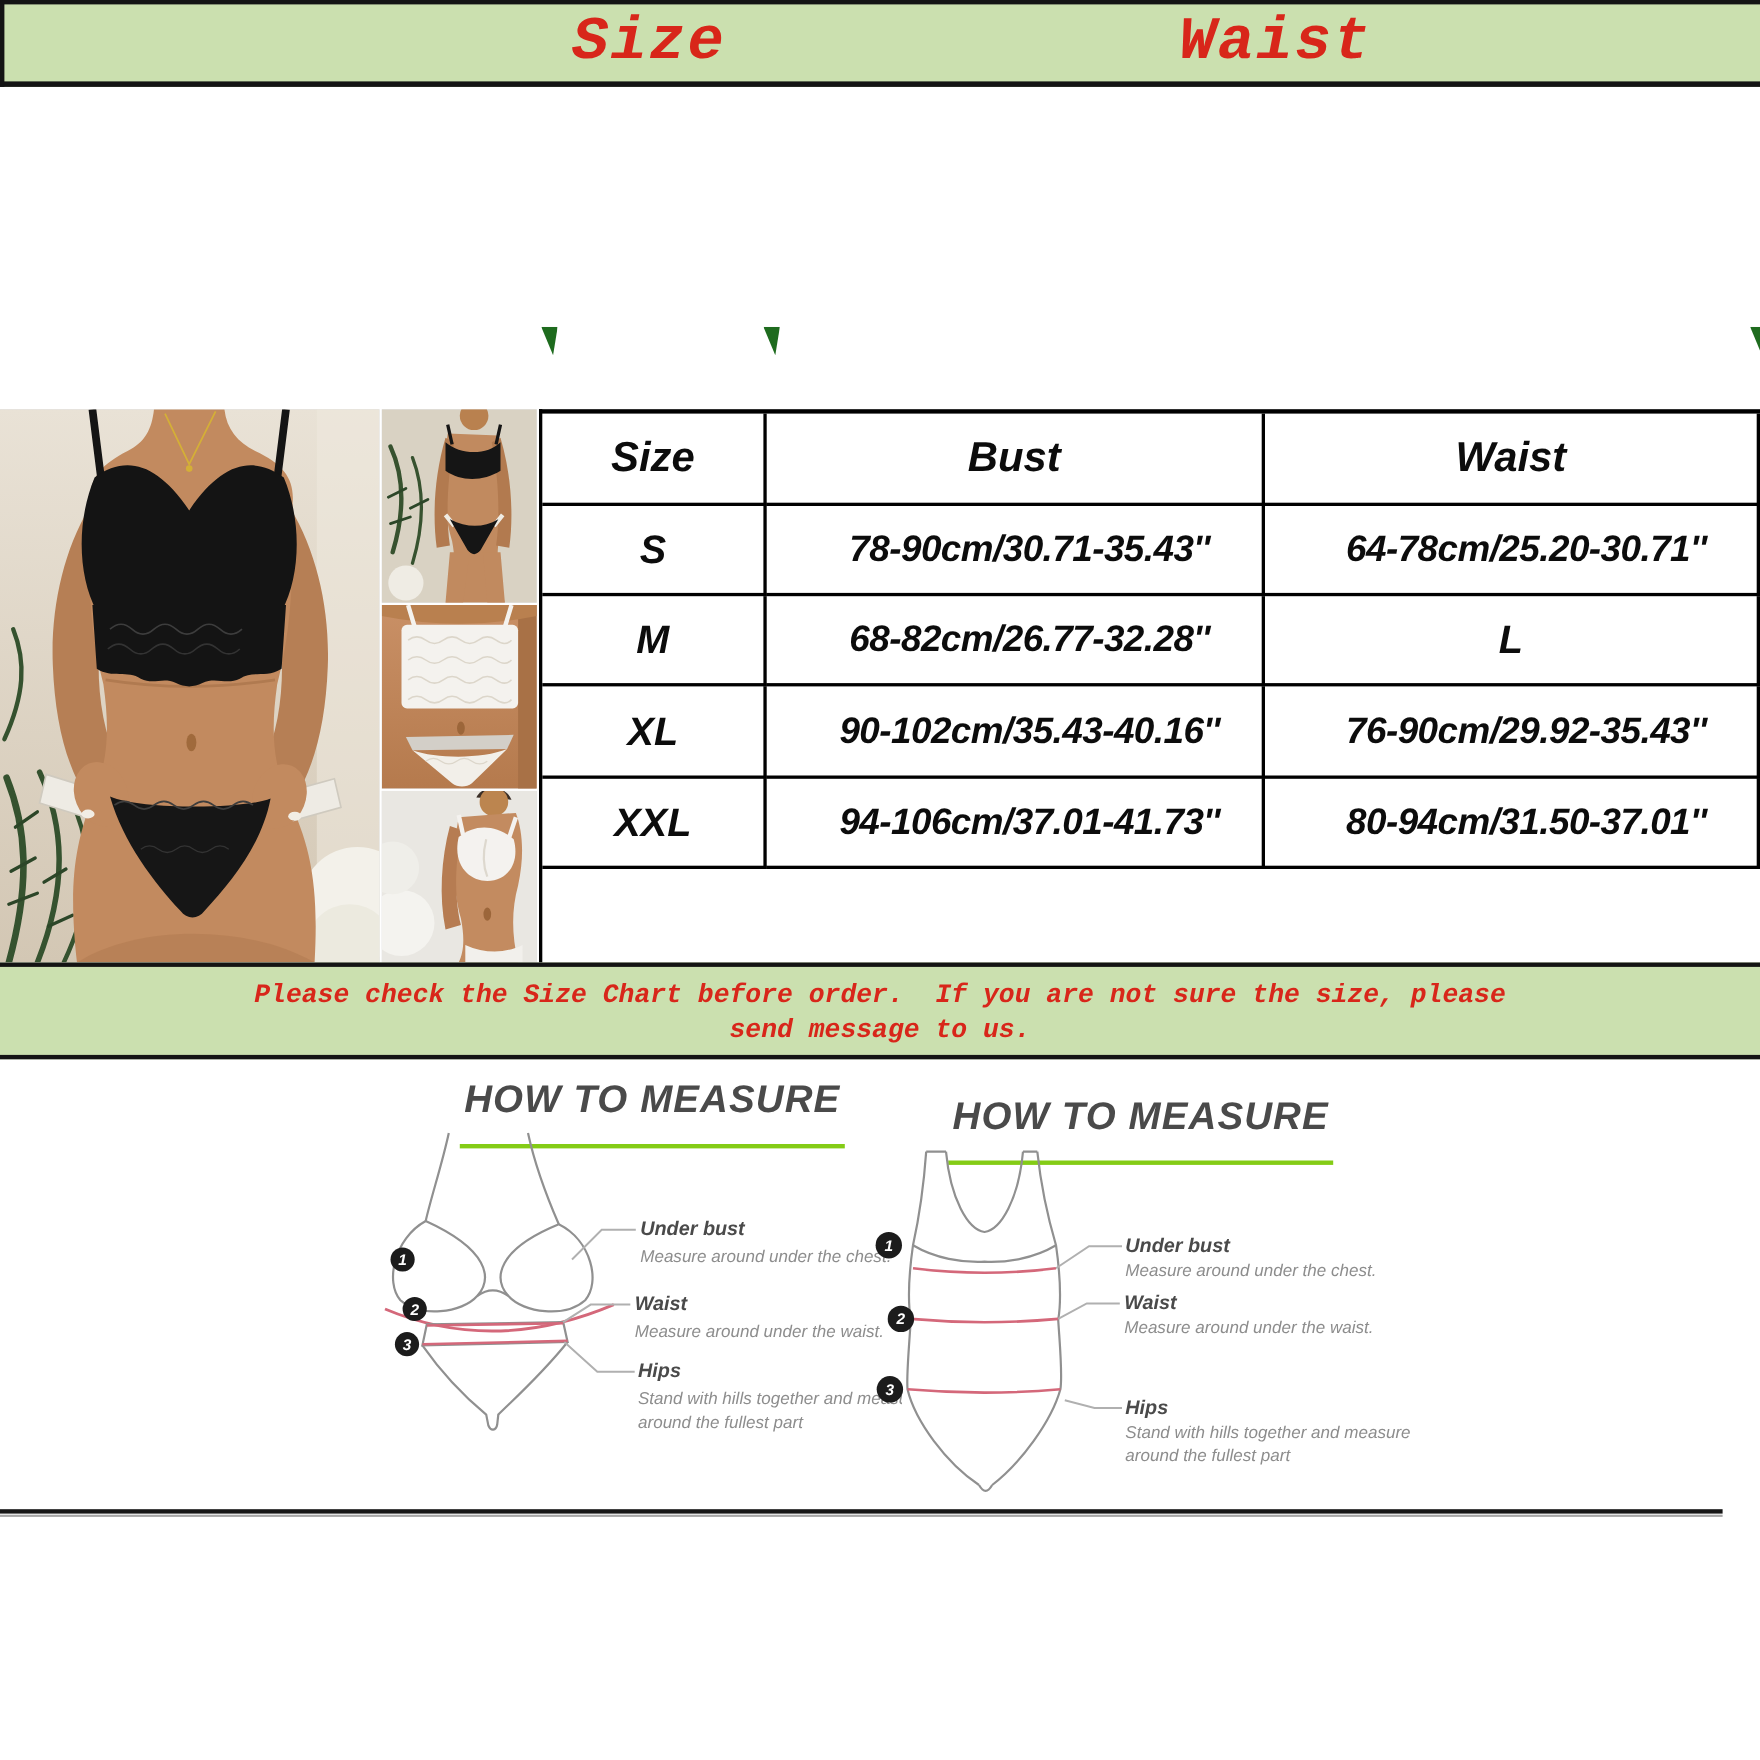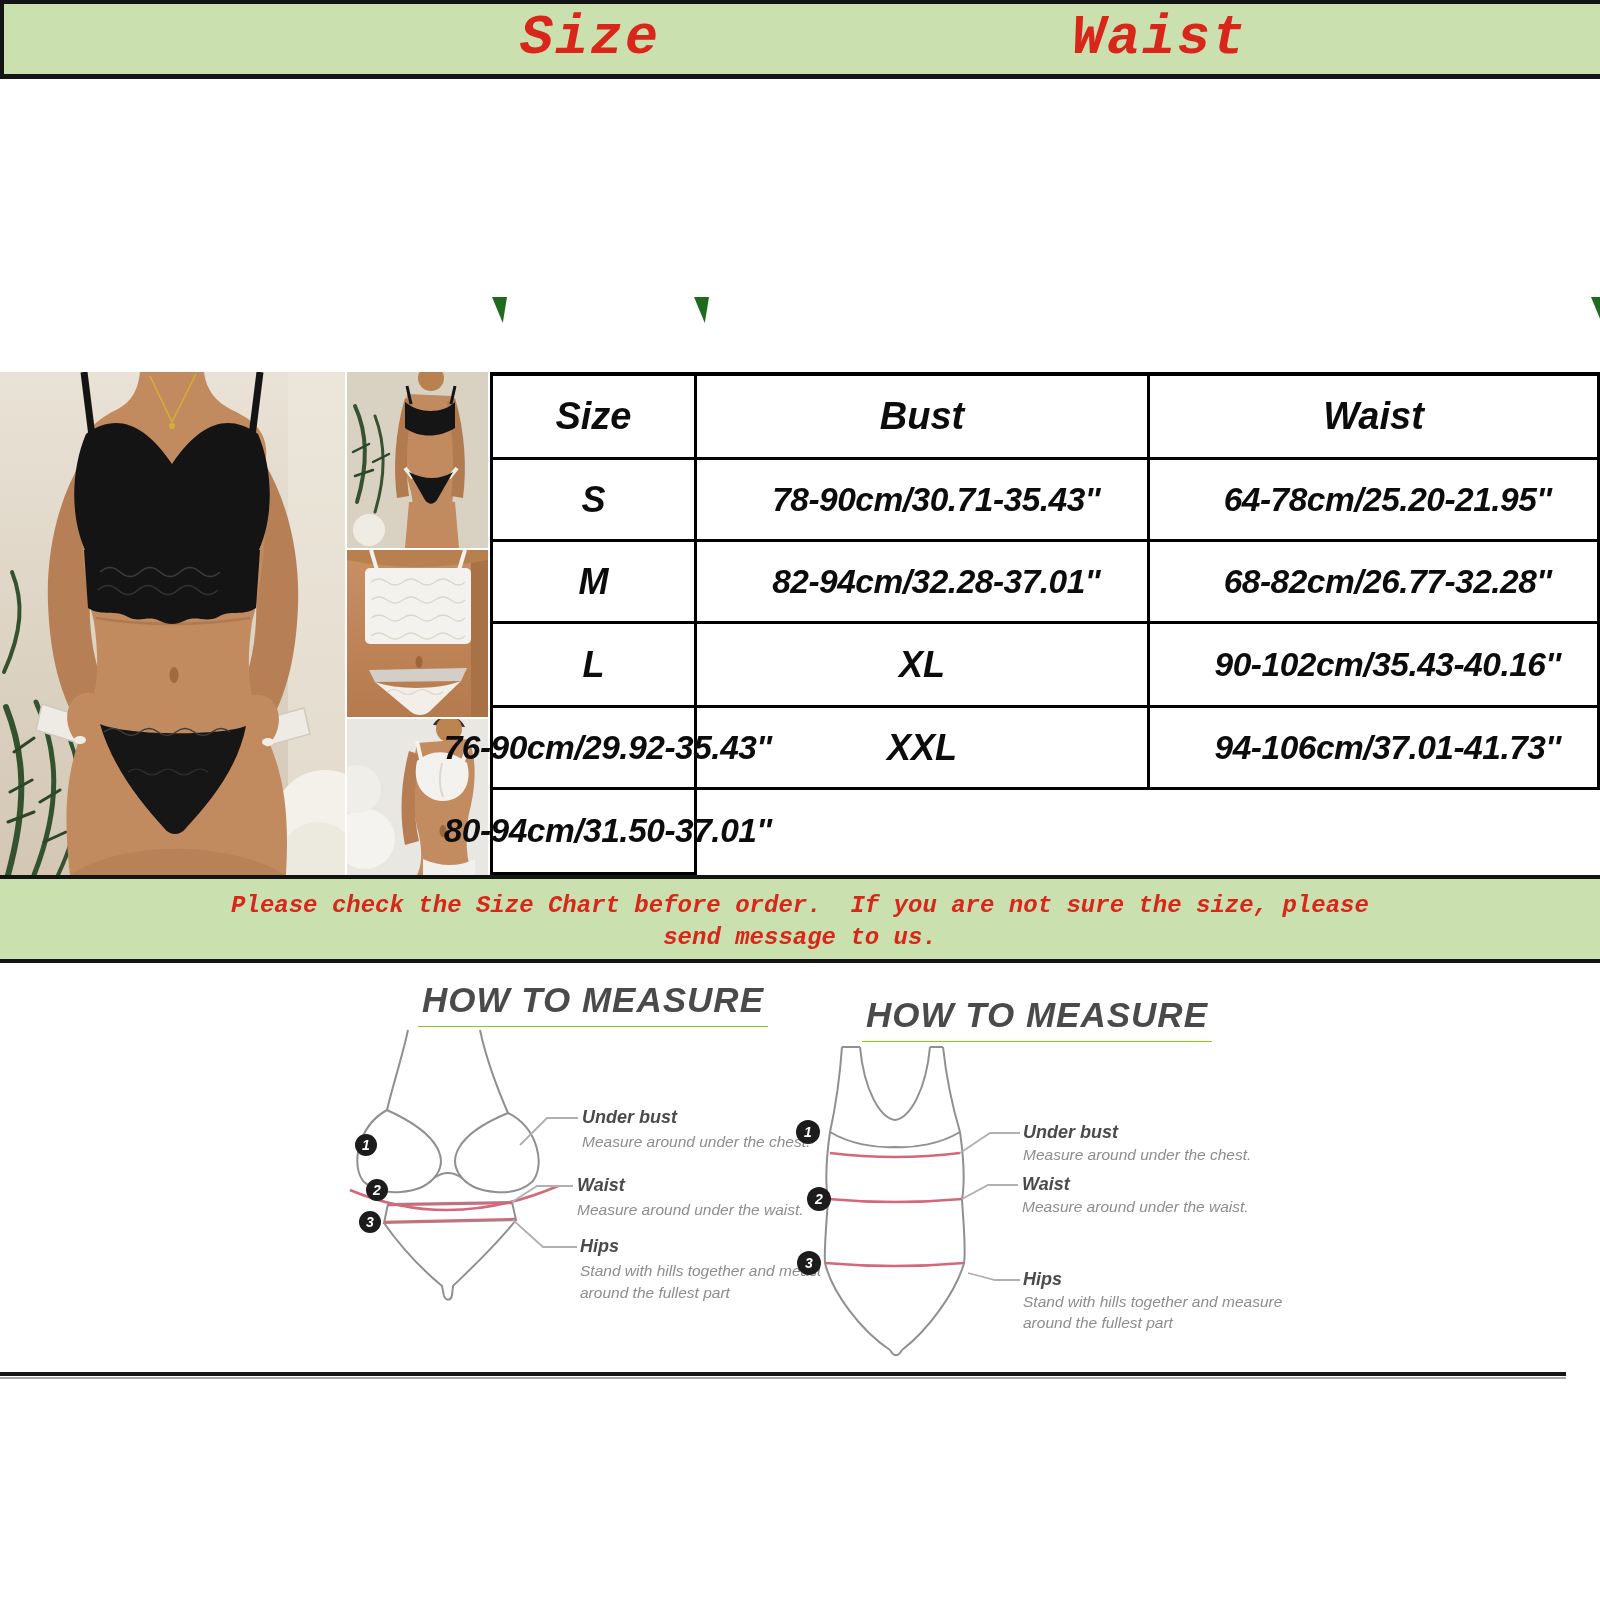--- a/index.html
+++ b/index.html
@@ -26,21 +26,21 @@
   .size-table .val{font-size:33.5px;letter-spacing:-0.5px;padding-left:28px;}
   
   .notice{position:absolute;left:0;top:875px;width:1600px;height:88px;background:#cbe0af;
           border-top:4px solid #141414;border-bottom:4px solid #141414;box-sizing:border-box;}
   .notice div{position:absolute;width:100%;text-align:center;color:#d8261a;white-space:pre;
               font-family:"Liberation Mono","DejaVu Sans Mono",monospace;font-weight:700;font-size:24px;line-height:34px;}
   .notice .l1{top:10px;}
   .notice .l2{top:42px;}
   
   .htm{position:absolute;text-align:center;color:#4a4a4a;font-weight:700;font-size:35px;letter-spacing:1px;}
-  .htm span{display:inline-block;border-bottom:1px solid #84cc16;padding:0 4px 6px 4px;white-space:pre;}
+  .htm span{display:inline-block;border-bottom:4px solid #84cc16;padding:0 4px 20px 4px;white-space:pre;}
   .diagram{position:absolute;}
   .bottom-rule{position:absolute;left:0;top:1372px;width:1566px;height:4px;background:#161616;}
   .bottom-rule-shadow{position:absolute;left:0;top:1377px;width:1566px;height:2px;background:#a6a6a6;}
   
   .photo{position:absolute;overflow:hidden;background:#ddd;}
 </style>
 </head>
 <body>
 
 <div id="canvas">
@@ -193,24 +193,23 @@
     </svg>
   </div>
 
   <div class="size-table">
     <div class="c hd">Size</div>
     <div class="c hd">Bust</div>
     <div class="c hd">Waist</div>
 
     <div class="c sz">S</div>
     <div class="c val">78-90cm/30.71-35.43''</div>
-    <div class="c val">64-78cm/25.20-21.95''</div>
+    <div class="c val">64-78cm/25.20-30.71''</div>
 
     <div class="c sz">M</div>
-    <div class="c val">82-94cm/32.28-37.01''</div>
     <div class="c val">68-82cm/26.77-32.28''</div>
 
     <div class="c sz">L</div>
 
     <div class="c sz">XL</div>
     <div class="c val">90-102cm/35.43-40.16''</div>
     <div class="c val">76-90cm/29.92-35.43''</div>
 
     <div class="c sz">XXL</div>
     <div class="c val">94-106cm/37.01-41.73''</div>

